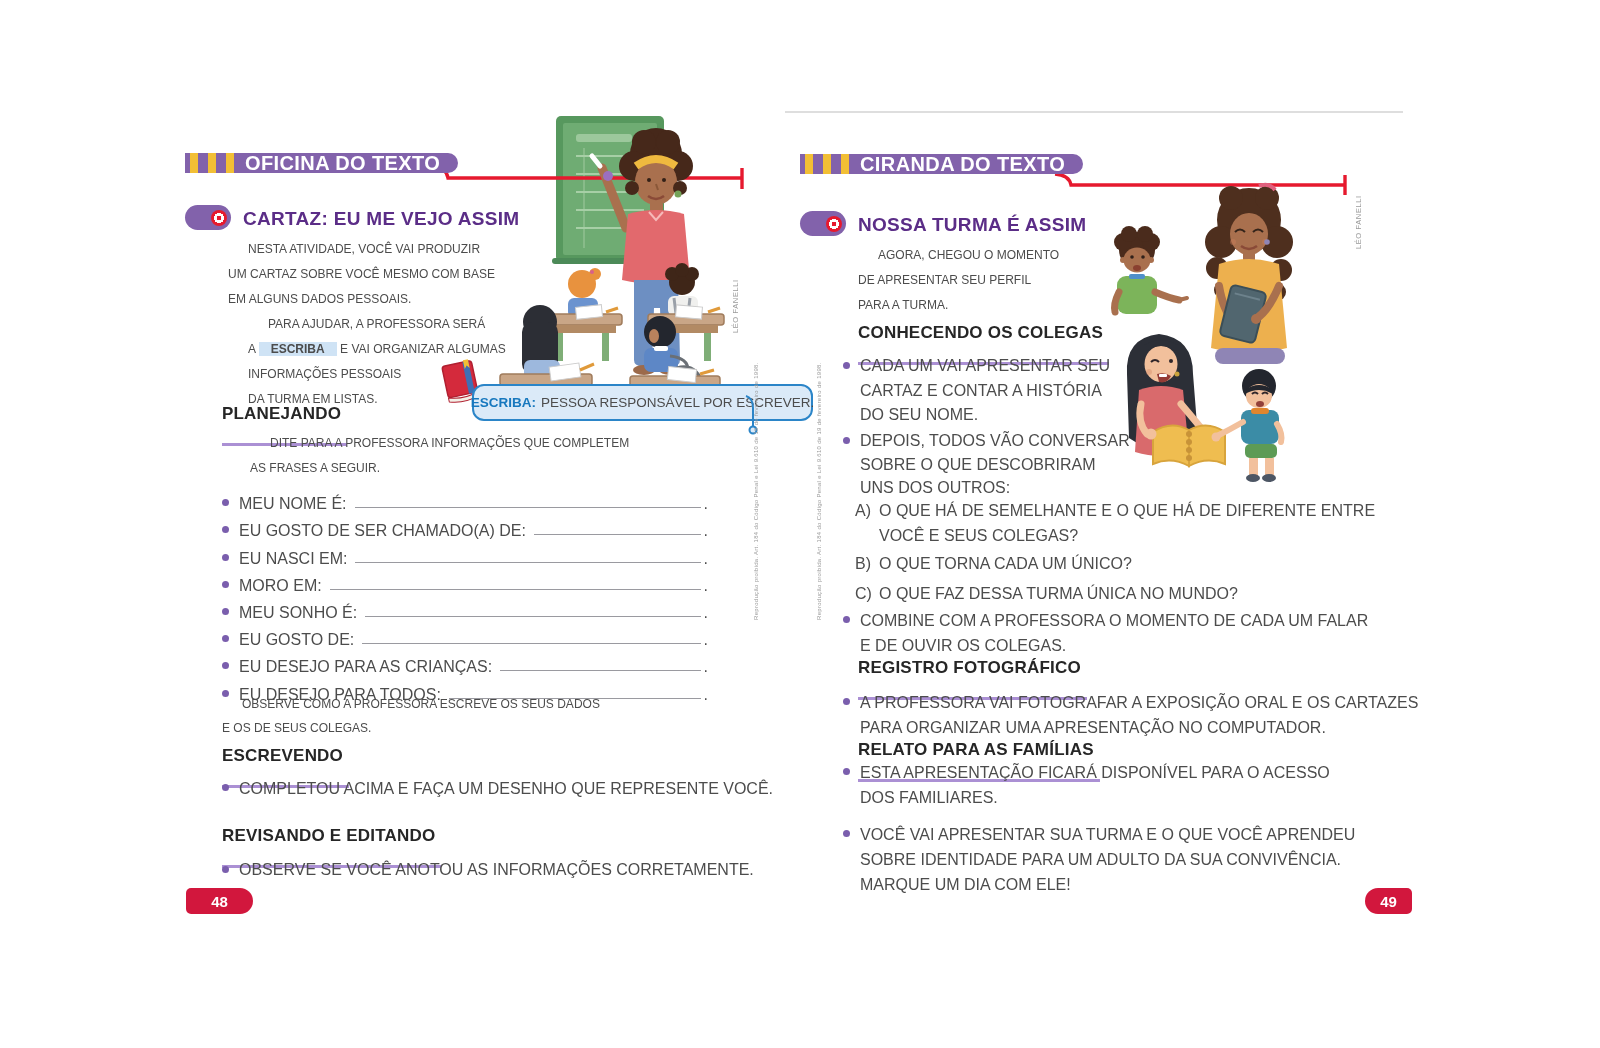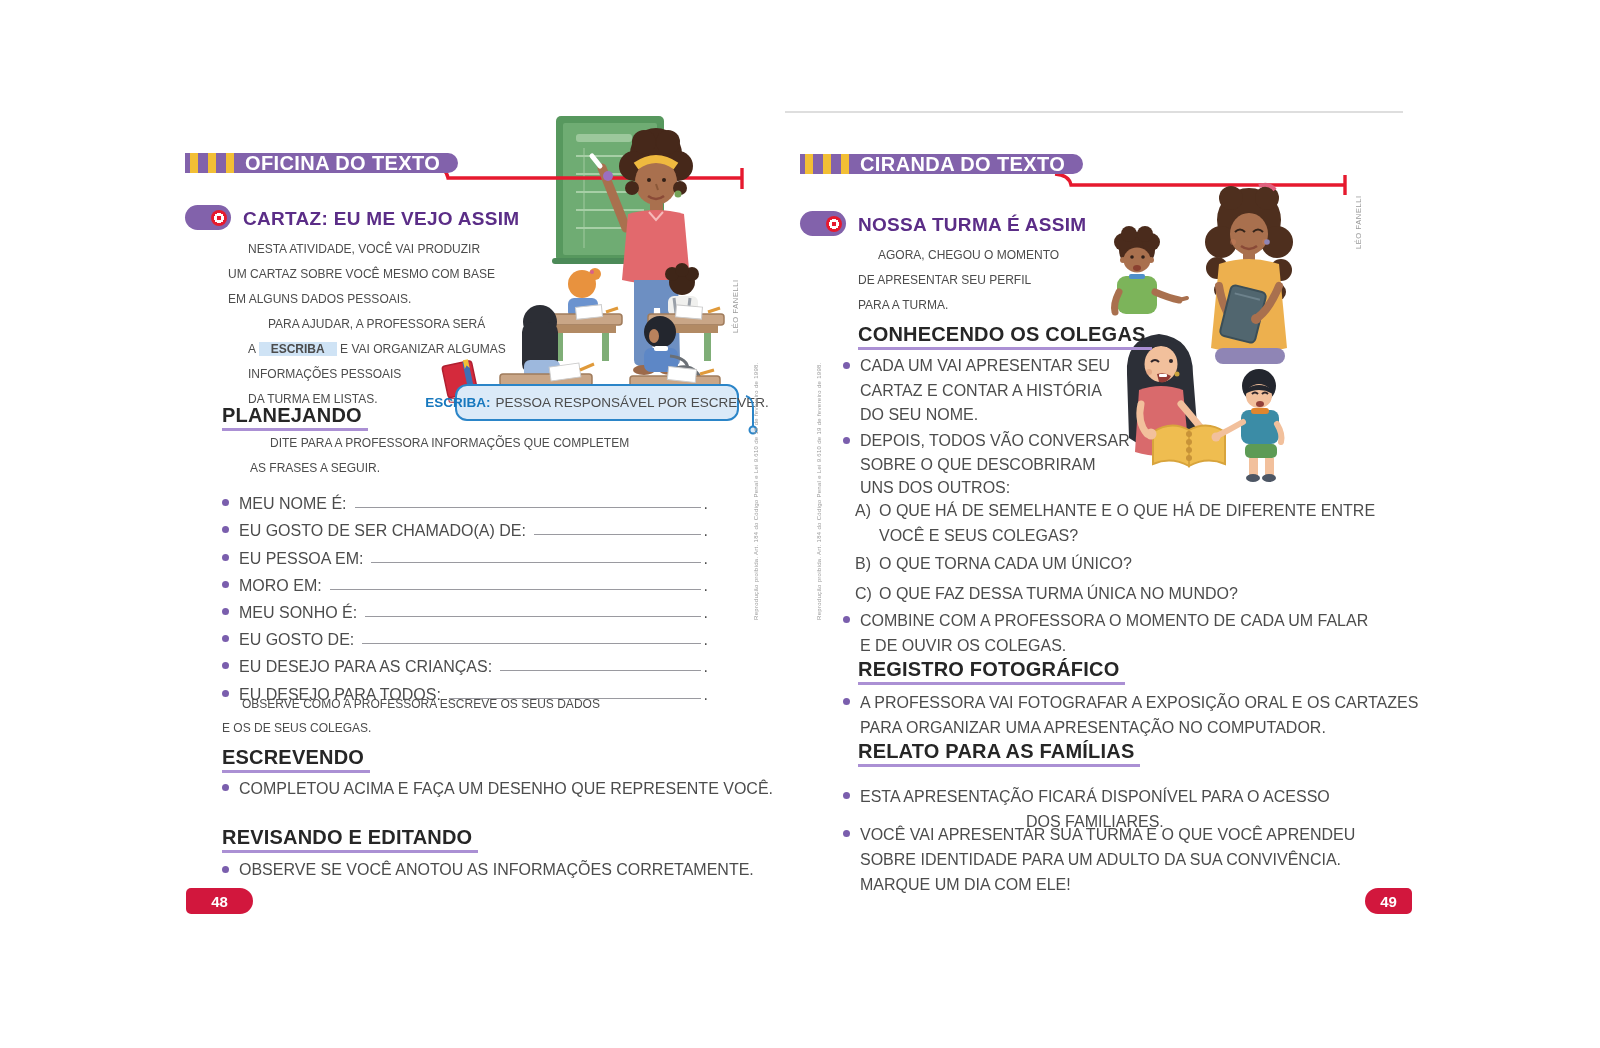--- a/index.html
+++ b/index.html
@@ -24,40 +24,40 @@
     display:flex;align-items:center;justify-content:flex-end;padding-right:4px;box-sizing:border-box;}
   .target{width:16px;height:16px;border-radius:50%;
     background:radial-gradient(circle,#e6192e 0 2.5px,#ffffff 2.5px 5px,#e6192e 5px 8px);}
   .section-title{font-size:19px;font-weight:bold;color:#5b2d87;letter-spacing:.3px;white-space:nowrap;}
 
   .body-text{position:absolute;font-size:12px;line-height:25px;}
   .tl{white-space:nowrap;}
   .ind{padding-left:20px;}
   .hl{background:#cfe3f5;font-weight:bold;padding:0 12px;}
 
-  .sec-heading{position:absolute;font-size:20px;font-weight:bold;color:#262626;
-    border-bottom:3px solid #ab90d4;padding:0 6px 1px 0;letter-spacing:.2px;white-space:nowrap;}
+  .sec-heading{position:absolute;font-size:17px;font-weight:bold;color:#262626;
+    border-bottom:3px solid #ab90d4;padding:0 6px 19px 0;letter-spacing:.2px;white-space:nowrap;}
 
   
   .b-row{position:absolute;display:flex;}
   .bullet{width:7px;height:7px;border-radius:50%;background:#7a5ead;flex:none;margin:8px 10px 0 0;}
   .b-lines{font-size:16px;line-height:24.5px;}
 
   .q-row{position:absolute;display:flex;font-size:16px;line-height:25px;}
   .q-label{width:24px;flex:none;}
 
   
   .fill-list{position:absolute;left:222px;top:486px;width:486px;}
   .fill-row{display:flex;align-items:flex-end;height:27.2px;font-size:16px;}
   .fill-row .bullet{align-self:flex-end;margin:0 10px 7px 0;}
   .fill-label{white-space:nowrap;}
   .fill-line{flex:1;border-bottom:1.5px solid #9a9aa0;margin:0 3px 5px 8px;}
 
   
-  .callout{position:absolute;left:455px;top:384px;width:284px;height:37px;background:#dbeaf8;
+  .callout{position:absolute;left:472px;top:384px;width:341px;height:37px;background:#dbeaf8;
     border:2px solid #2b85c8;border-radius:12px;display:flex;align-items:center;justify-content:center;
     font-size:13.5px;box-sizing:border-box;white-space:nowrap;}
   .callout-term{color:#1778be;font-weight:bold;margin-right:5px;}
 
   
   .badge{position:absolute;height:26px;background:#d2173d;color:#fff;font-weight:bold;font-size:15px;
     display:flex;align-items:center;justify-content:center;top:888px;}
   .badge-left{left:186px;width:67px;border-radius:5px 13px 13px 5px;}
   .badge-right{left:580px;width:47px;border-radius:13px 5px 5px 13px;}
 
@@ -226,21 +226,21 @@
         <span>.</span>
       </div>
     <div class="fill-row">
         <span class="bullet"></span>
         <span class="fill-label">EU GOSTO DE SER CHAMADO(A) DE:</span>
         <span class="fill-line"></span>
         <span>.</span>
       </div>
     <div class="fill-row">
         <span class="bullet"></span>
-        <span class="fill-label">EU PESSOA EM:</span>
+        <span class="fill-label">EU NASCI EM:</span>
         <span class="fill-line"></span>
         <span>.</span>
       </div>
     <div class="fill-row">
         <span class="bullet"></span>
         <span class="fill-label">MORO EM:</span>
         <span class="fill-line"></span>
         <span>.</span>
       </div>
     <div class="fill-row">
@@ -460,21 +460,21 @@
   <div class="sec-heading" style="left:73px;top:658px;">REGISTRO FOTOGRÁFICO</div>
   <div class="b-row" style="left:58px;top:690px;">
     <span class="bullet"></span>
     <div class="b-lines" style="line-height:25px;">
       <div class="tl">A PROFESSORA VAI FOTOGRAFAR A EXPOSIÇÃO ORAL E OS CARTAZES</div>
       <div class="tl">PARA ORGANIZAR UMA APRESENTAÇÃO NO COMPUTADOR.</div>
     </div>
   </div>
 
   <div class="sec-heading" style="left:73px;top:740px;">RELATO PARA AS FAMÍLIAS</div>
-  <div class="b-row" style="left:58px;top:784px;text-align:center;">
+  <div class="b-row" style="left:58px;top:760px;">
     <span class="bullet"></span>
     <div class="b-lines" style="line-height:25px;">
       <div class="tl">ESTA APRESENTAÇÃO FICARÁ DISPONÍVEL PARA O ACESSO</div>
       <div class="tl">DOS FAMILIARES.</div>
     </div>
   </div>
   <div class="b-row" style="left:58px;top:822px;">
     <span class="bullet"></span>
     <div class="b-lines" style="line-height:25px;">
       <div class="tl">VOCÊ VAI APRESENTAR SUA TURMA E O QUE VOCÊ APRENDEU</div>

